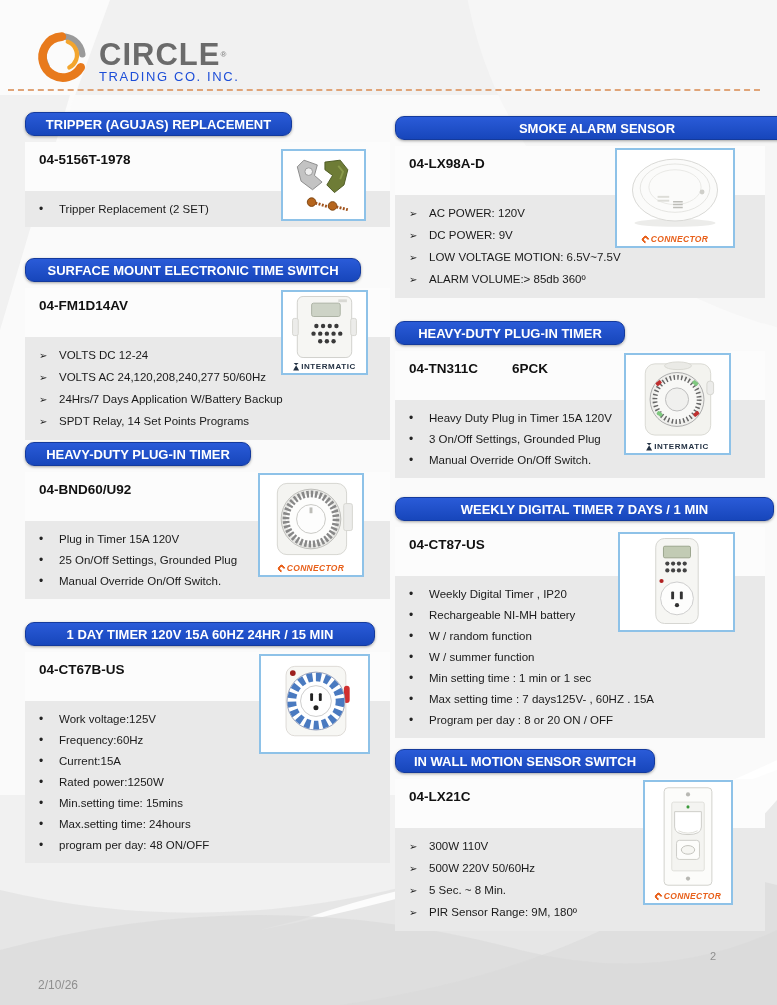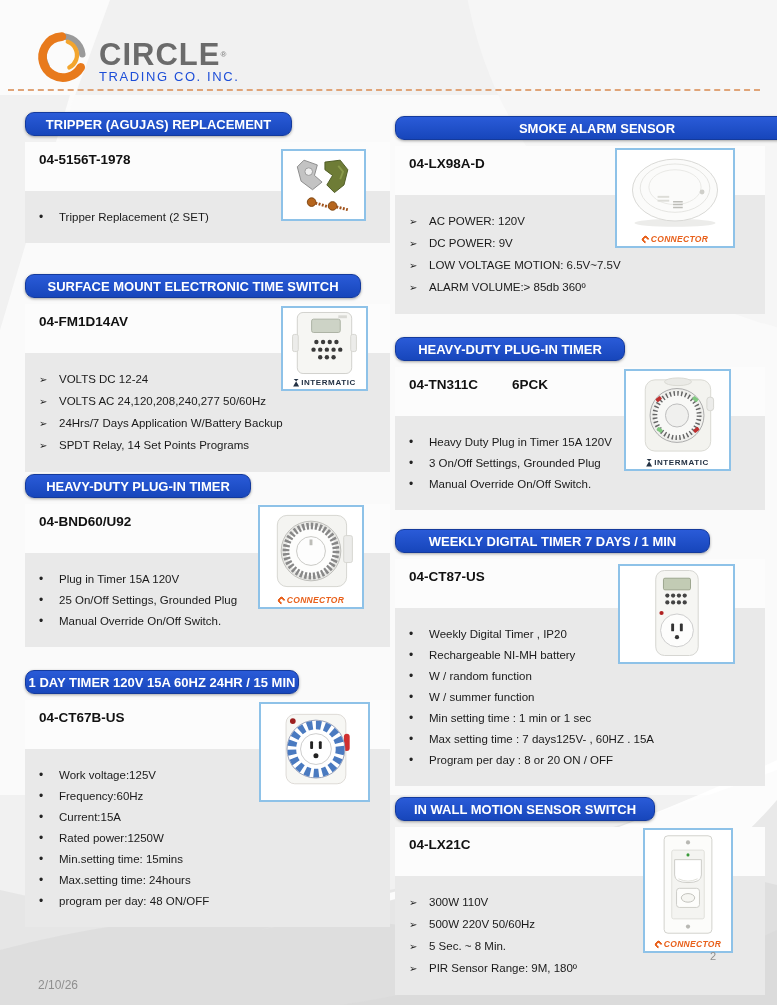--- a/index.html
+++ b/index.html
@@ -29,21 +29,21 @@
     height:24px; line-height:23px; text-align:center;
     background:linear-gradient(#2a5bd8,#1746bb);
     border:1px solid #143a9c; border-radius:9px;
     color:#fff; font-size:13px; font-weight:bold;
     box-shadow:0 1px 3px rgba(0,0,0,0.35);
     margin-bottom:6px;
   }
   .card { position:relative; }
   .code-row { background:#fcfcfc; padding:10px 14px 24px; font-size:13.5px; font-weight:bold; color:#111; }
   .code-extra { margin-left:34px; }
-  .features { background:#e9e9e9; padding:18px 14px; }
+  .features { background:#e9e9e9; padding:10px 14px; }
   .features li { list-style:none; display:flex; font-size:11.5px; line-height:16px; margin-bottom:5px; color:#1a1a1a; }
   .features li:last-child { margin-bottom:0; }
   .marker { width:20px; flex:0 0 20px; color:#222; }
   .dot .marker::before { content:"•"; font-size:12px; }
   .arrow .marker::before { content:"➢"; font-size:10px; }
 
   .img-box {
     position:absolute; background:#fff; border:2px solid #8ec2e8;
     display:flex; flex-direction:column; align-items:center; justify-content:flex-end;
     z-index:3; padding-bottom:2px;
@@ -193,21 +193,21 @@
         </svg>
         <div class="brand brand-connector">
             <span class="c-mark"></span>
             <span>CONNECTOR</span>
           </div>
       </div>
     </div>
   </section>
 
   <section>
-    <div class="pill" style="width:274px;">1 DAY TIMER 120V 15A 60HZ 24HR / 15 MIN</div>
+    <div class="pill" style="width:350px;">1 DAY TIMER 120V 15A 60HZ 24HR / 15 MIN</div>
     <div class="card">
       <div class="code-row">04-CT67B-US</div>
       <ul class="features dot">
         <li>
             <span class="marker"></span>
             <span>Work voltage:125V</span>
           </li>
         <li>
             <span class="marker"></span>
             <span>Frequency:60Hz</span>
@@ -326,21 +326,21 @@
         </svg>
         <div class="brand brand-intermatic">
             <span class="i-mark"></span>
             <span>INTERMATIC</span>
           </div>
       </div>
     </div>
   </section>
 
   <section style="margin-bottom:11px;">
-    <div class="pill" style="width:315px;">WEEKLY DIGITAL TIMER 7 DAYS / 1 MIN</div>
+    <div class="pill" style="width:379px;">WEEKLY DIGITAL TIMER 7 DAYS / 1 MIN</div>
     <div class="card">
       <div class="code-row">04-CT87-US</div>
       <ul class="features dot">
         <li>
             <span class="marker"></span>
             <span>Weekly Digital Timer , IP20</span>
           </li>
         <li>
             <span class="marker"></span>
             <span>Rechargeable NI-MH battery</span>

